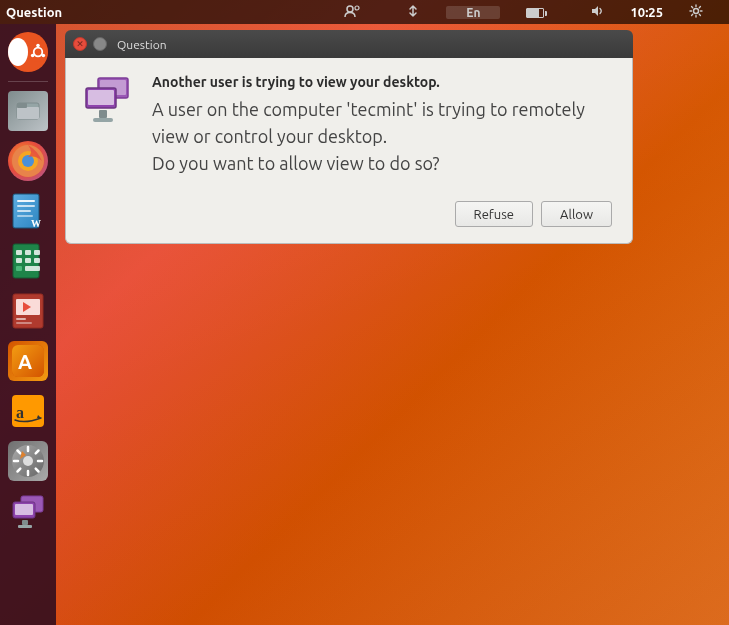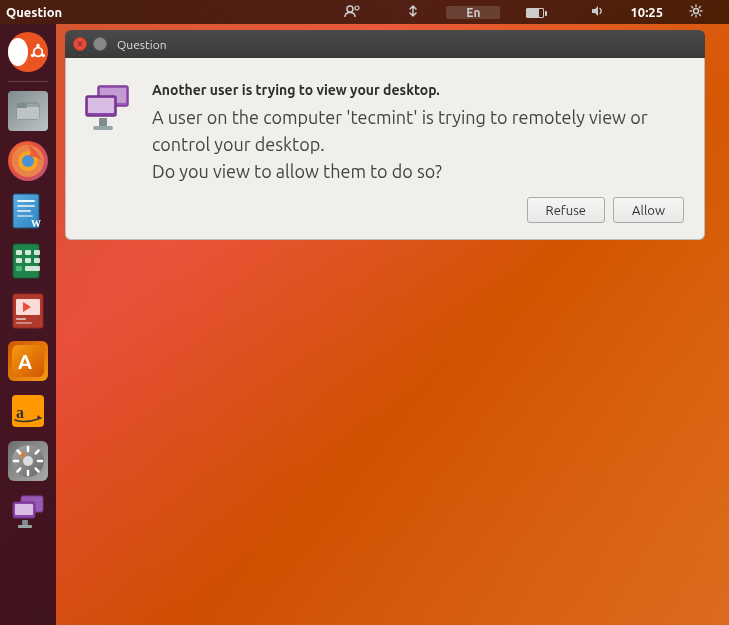--- a/index.html
+++ b/index.html
@@ -177,22 +177,22 @@
     .dialog-title-text {
       color: #ddd;
       font-size: 12px;
       margin-left: 4px;
     }
 
     
     .dialog-body {
       background: #f0efeb;
       border-radius: 0 0 6px 6px;
-      padding: 24px 20px 16px 16px;
-      width: 640px;
+      padding: 16px 20px 16px 16px;
+      width: 568px;
       border: 1px solid #bbb;
       border-top: none;
     }
 
     .dialog-content {
       display: flex;
       gap: 14px;
       align-items: flex-start;
     }
 
@@ -216,21 +216,21 @@
     .dialog-message {
       font-size: 18px;
       color: #444;
       line-height: 1.5;
     }
 
     .dialog-buttons {
       display: flex;
       justify-content: flex-end;
       gap: 8px;
-      margin-top: 12px;
+      margin-top: 24px;
     }
 
     .btn {
       padding: 5px 18px;
       font-size: 13px;
       border-radius: 3px;
       cursor: pointer;
       font-family: inherit;
     }
 
@@ -527,21 +527,21 @@
 
           <rect x="11" y="44" width="20" height="4" rx="2" fill="#95a5a6"></rect>
         </svg>
       </div>
 
       <div class="dialog-text-area">
         <div class="dialog-heading">Another user is trying to view your desktop.</div>
         <div class="dialog-message">
           <span>A user on the computer 'tecmint' is trying to remotely view or control your desktop.</span>
           <br>
-          <span>Do you view to allow them to do so?</span>
+          <span>Do you want to allow view to do so?</span>
         </div>
       </div>
     </div>
 
     <div class="dialog-buttons">
       <button class="btn btn-refuse">Refuse</button>
       <button class="btn btn-allow">Allow</button>
     </div>
   </div>
 </div>

